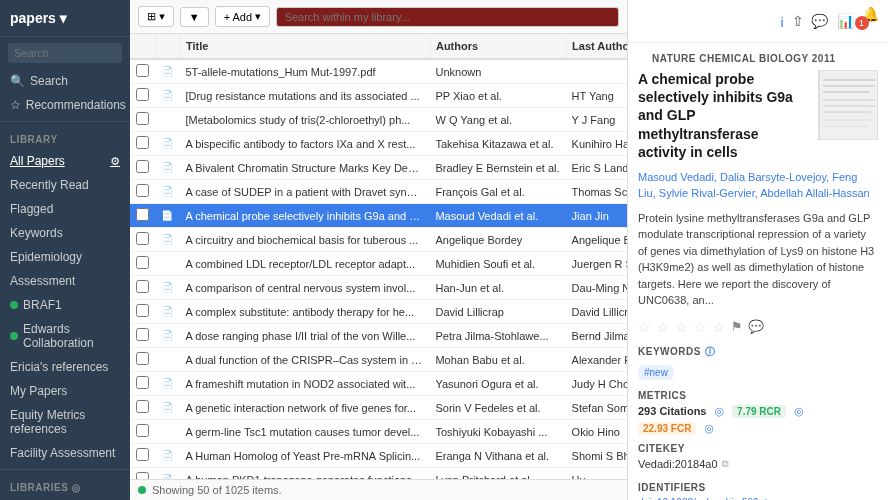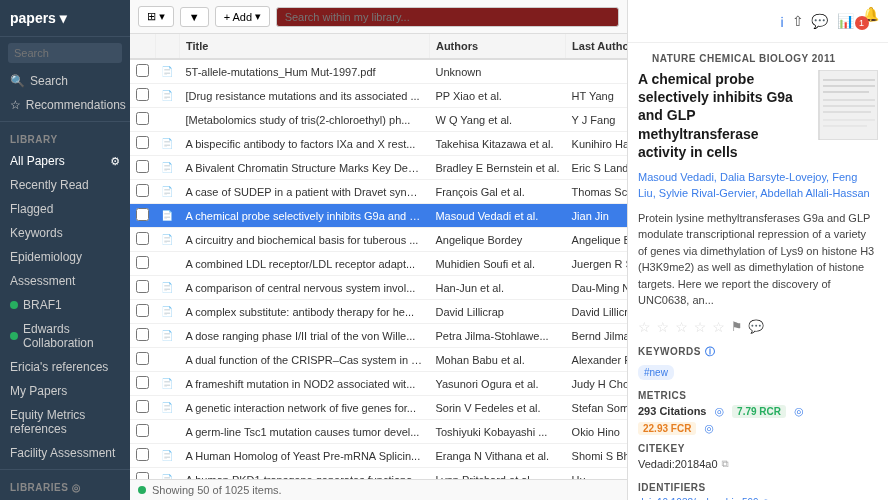--- a/index.html
+++ b/index.html
@@ -2,21 +2,21 @@
 <html><head>
   <meta charset="utf-8">
   <style>
     * { box-sizing: border-box; margin: 0; padding: 0; }
     body { font-family: -apple-system, BlinkMacSystemFont, 'Segoe UI', sans-serif; font-size: 12px; display: flex; height: 500px; overflow: hidden; background: #f0f0f0; }
 
     
     #sidebar { width: 130px; background: #2c3e50; color: #ccc; display: flex; flex-direction: column; height: 500px; overflow-y: auto; flex-shrink: 0; }
     .sidebar-section-header { font-size: 10px; font-weight: 700; color: #888; padding: 8px 10px 4px; text-transform: uppercase; letter-spacing: 0.5px; }
     .sidebar-item { padding: 5px 10px; cursor: pointer; font-size: 12px; color: #ccc; display: flex; align-items: center; gap: 5px; }
-    .sidebar-item.active { color: #fff; }
+    .sidebar-item.active { color: #fff; text-decoration: underline; }
     .sidebar-item .gear-icon { margin-left: auto; font-size: 11px; }
     .sidebar-divider { border: none; border-top: 1px solid #3d4f62; margin: 4px 0; }
     .sidebar-logo { padding: 10px; font-size: 14px; font-weight: bold; color: #fff; border-bottom: 1px solid #3d4f62; display: flex; align-items: center; gap: 6px; }
     .sidebar-search { padding: 6px 8px; }
     .sidebar-search input { width: 100%; background: #3d4f62; border: none; border-radius: 3px; color: #ccc; padding: 4px 6px; font-size: 11px; }
     .sidebar-dot { width: 8px; height: 8px; border-radius: 50%; background: #27ae60; display: inline-block; flex-shrink: 0; }
 
     
     #main { display: flex; flex: 1; overflow: hidden; }
 

